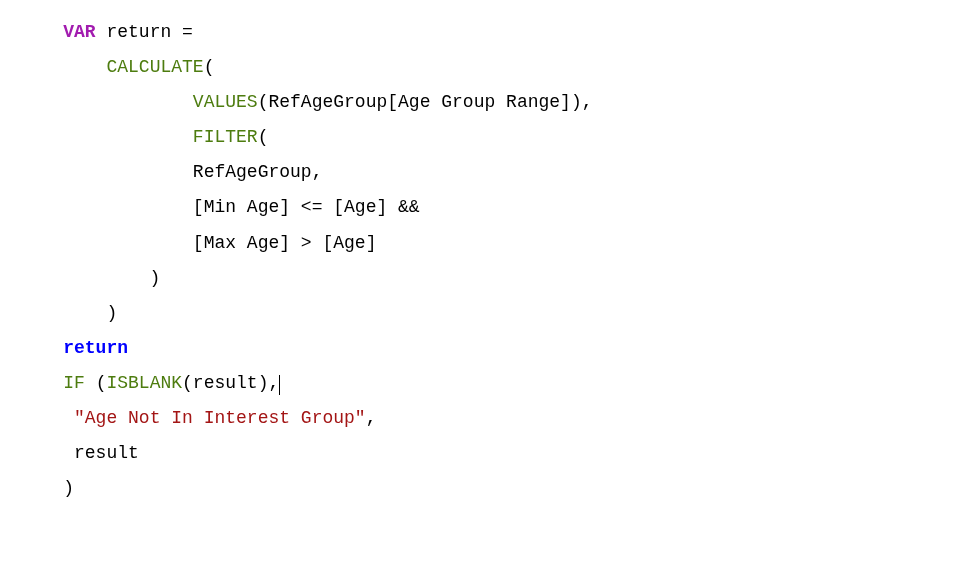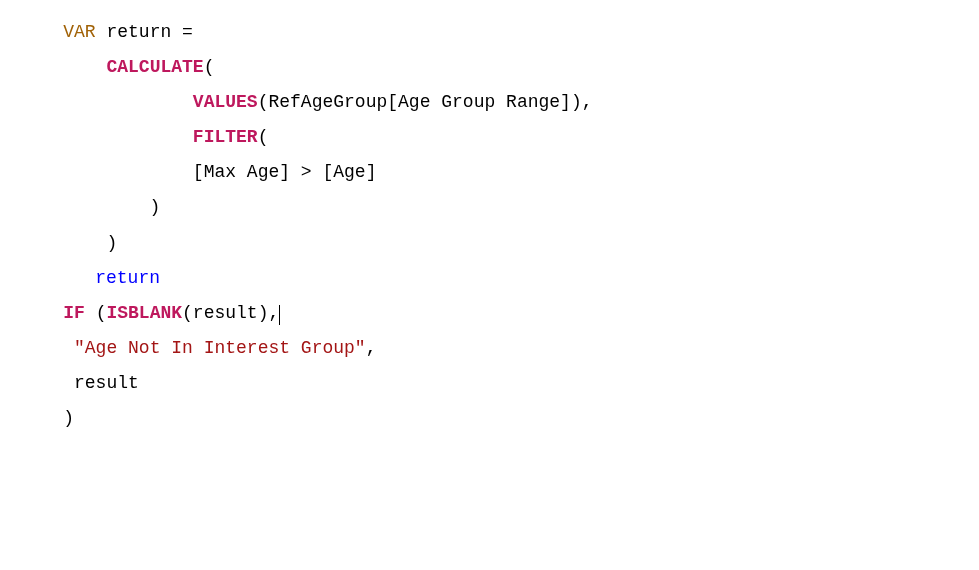--- a/index.html
+++ b/index.html
@@ -9,42 +9,44 @@
       font-family: Consolas, 'Courier New', monospace;
       font-size: 18px;
       line-height: 1.95;
       color: #000000;
       width: 979px;
       box-sizing: border-box;
     }
     .code-line {
       white-space: pre;
     }
-    .kw-var { color: #a16207; font-weight: normal; }
-    .kw-func { color: #be185d; font-weight: bold; }
-    .kw-return { color: #0000ff; font-weight: normal; margin-left: 32px; }
+    .kw-var { color: #a21caf; font-weight: bold; }
+    .kw-func { color: #4d7c0f; font-weight: normal; }
+    .kw-return { color: #0000ff; font-weight: bold; }
     .str { color: #a31515; }
     .cursor {
       display: inline-block;
       width: 1px;
       height: 1.1em;
       background: #000;
       vertical-align: text-bottom;
       position: relative;
       top: 2px;
     }
   </style>
 </head>
 <body>
 
 <div>
 <div class="code-line"><span>    </span><span class="kw-var">VAR</span><span> return =</span></div>
 <div class="code-line"><span>        </span><span class="kw-func">CALCULATE</span><span>(</span></div>
 <div class="code-line"><span>                </span><span class="kw-func">VALUES</span><span>(RefAgeGroup[Age Group Range]),</span></div>
 <div class="code-line"><span>                </span><span class="kw-func">FILTER</span><span>(</span></div>
+<div class="code-line"><span>                RefAgeGroup,</span></div>
+<div class="code-line"><span>                [Min Age] &lt;= [Age] &amp;&amp;</span></div>
 <div class="code-line"><span>                [Max Age] &gt; [Age]</span></div>
 <div class="code-line"><span>            )</span></div>
 <div class="code-line"><span>        )</span></div>
 <div class="code-line"><span>    </span><span class="kw-return">return</span></div>
 <div class="code-line"><span>    </span><span class="kw-func">IF</span><span> (</span><span class="kw-func">ISBLANK</span><span>(result),</span><span class="cursor"></span></div>
 <div class="code-line"><span>     </span><span class="str">"Age Not In Interest Group"</span><span>,</span></div>
 <div class="code-line"><span>     result</span></div>
 <div class="code-line"><span>    )</span></div>
 </div>
 

